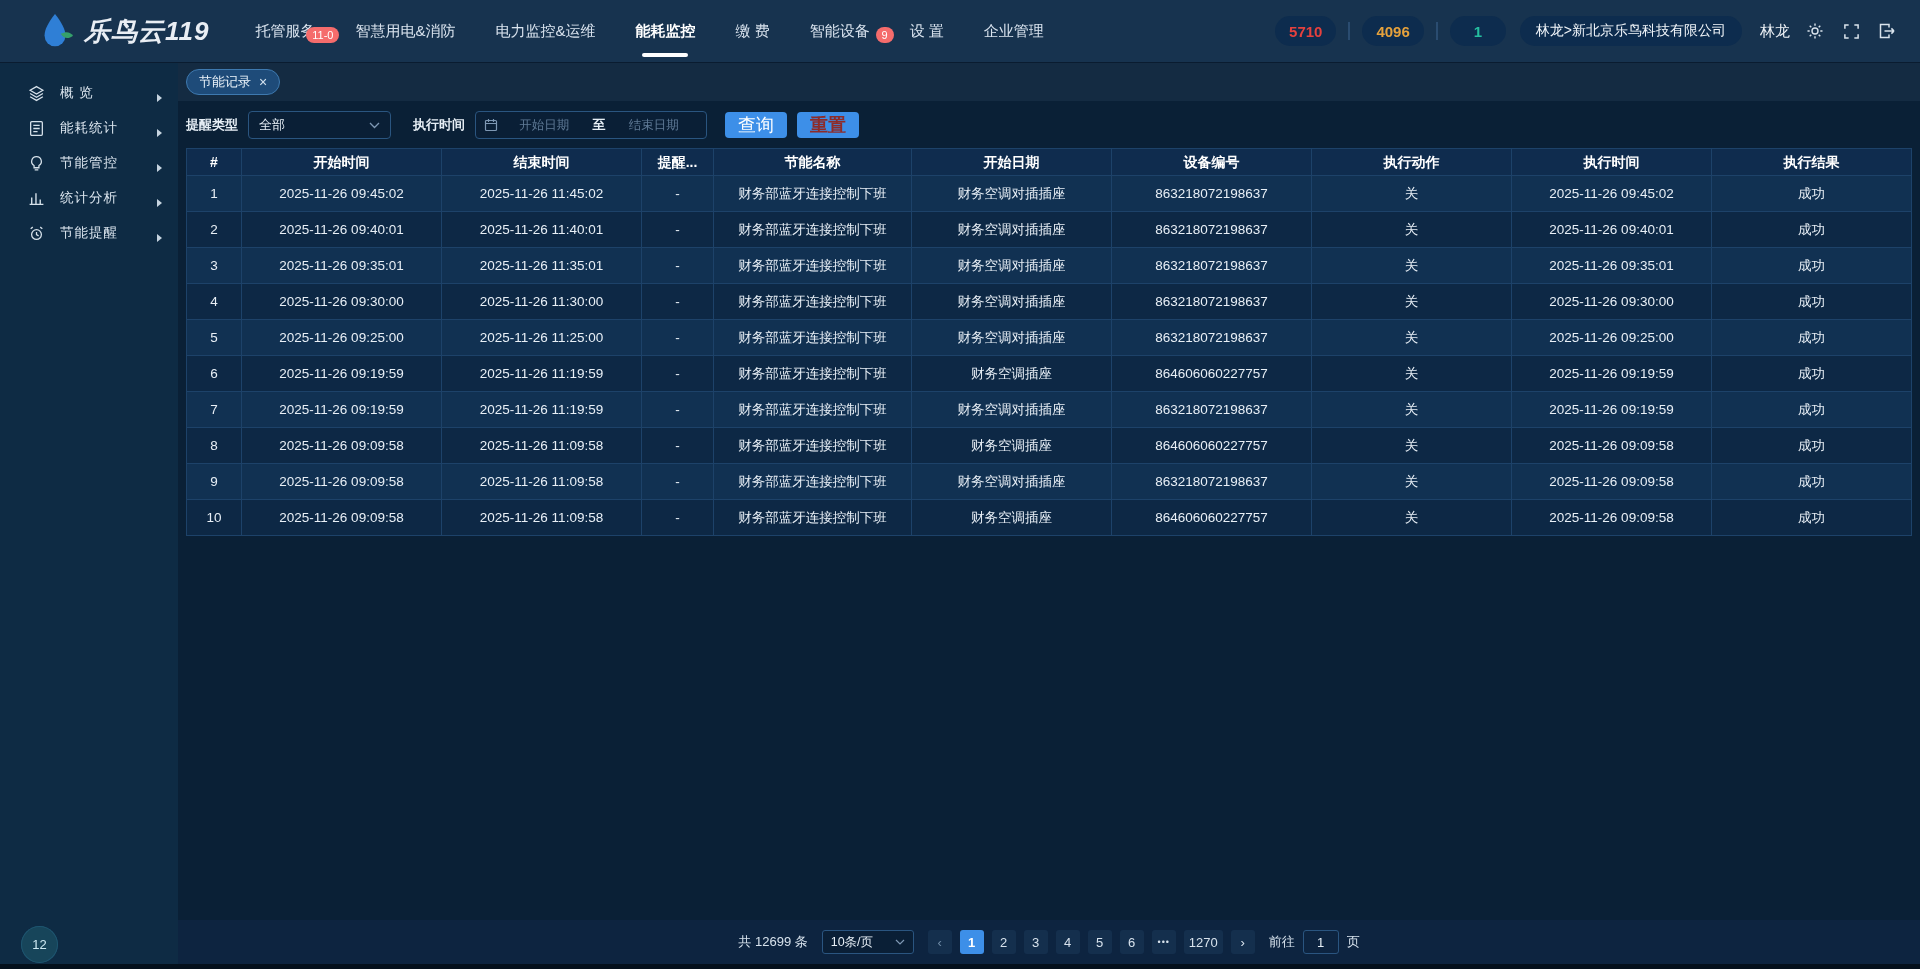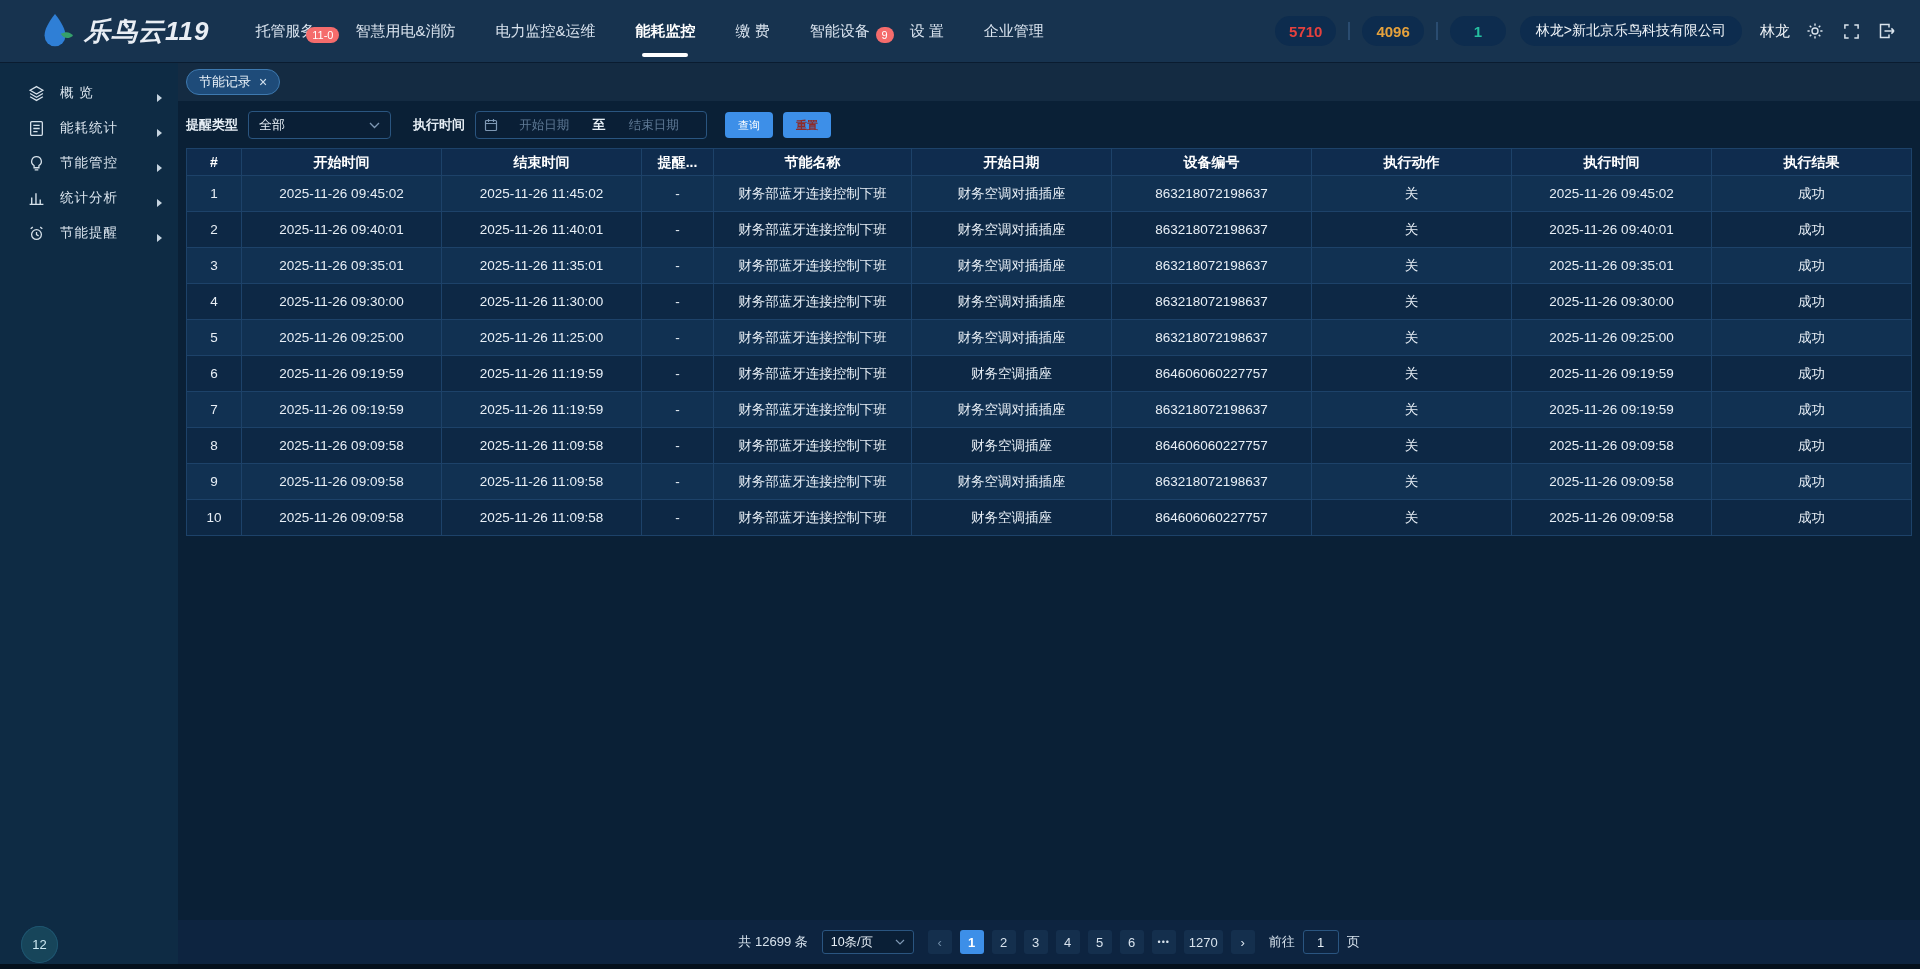--- a/index.html
+++ b/index.html
@@ -51,21 +51,21 @@
   .f-label { font-size:13px; color:#E6EEF5; font-weight:bold; white-space:nowrap; }
   .select-box { width:143px; height:28px; border:1px solid #2A5580; border-radius:4px; background:#0A1F36;
                 display:flex; align-items:center; padding:0 10px; cursor:pointer; }
   .select-value { flex:1; font-size:13px; color:#E6EEF5; }
   .date-box { width:232px; height:28px; border:1px solid #2A5580; border-radius:4px; background:#0A1F36;
               display:flex; align-items:center; padding:0 8px; gap:2px; }
   .date-box input { flex:1; min-width:0; background:transparent; border:none; outline:none; color:#E6EEF5;
                     font-size:12.5px; text-align:center; font-family:Liberation Sans, sans-serif; }
   .date-box input::placeholder { color:#5F7A96; }
   .date-sep { font-size:13px; color:#E6EEF5; font-weight:bold; padding:0 2px; }
-  .btn { height:26px; padding:0 13px; border:none; border-radius:4px; background:#3D8FE8; font-size:11px;
+  .btn { height:26px; padding:0 13px; border:none; border-radius:4px; background:#3D8FE8; font-size:18px;
          cursor:pointer; font-family:inherit; }
   .btn-query { color:#FFFFFF; margin-left:8px; }
   .btn-reset { color:#8E2B28; font-weight:bold; }
 
   
   .table-wrap { margin:5px 8px 0 8px; }
   .thead, .trow { display:grid; grid-template-columns:55px 200px 200px 72px 198px 200px 200px 200px 200px 1fr; }
   .thead { background:#0F2C4E; border:1px solid #1D4269; }
   .th { font-size:14px; font-weight:bold; color:#FFFFFF; text-align:center; line-height:26px;
         border-right:1px solid #1D4269; white-space:nowrap; overflow:hidden; }

